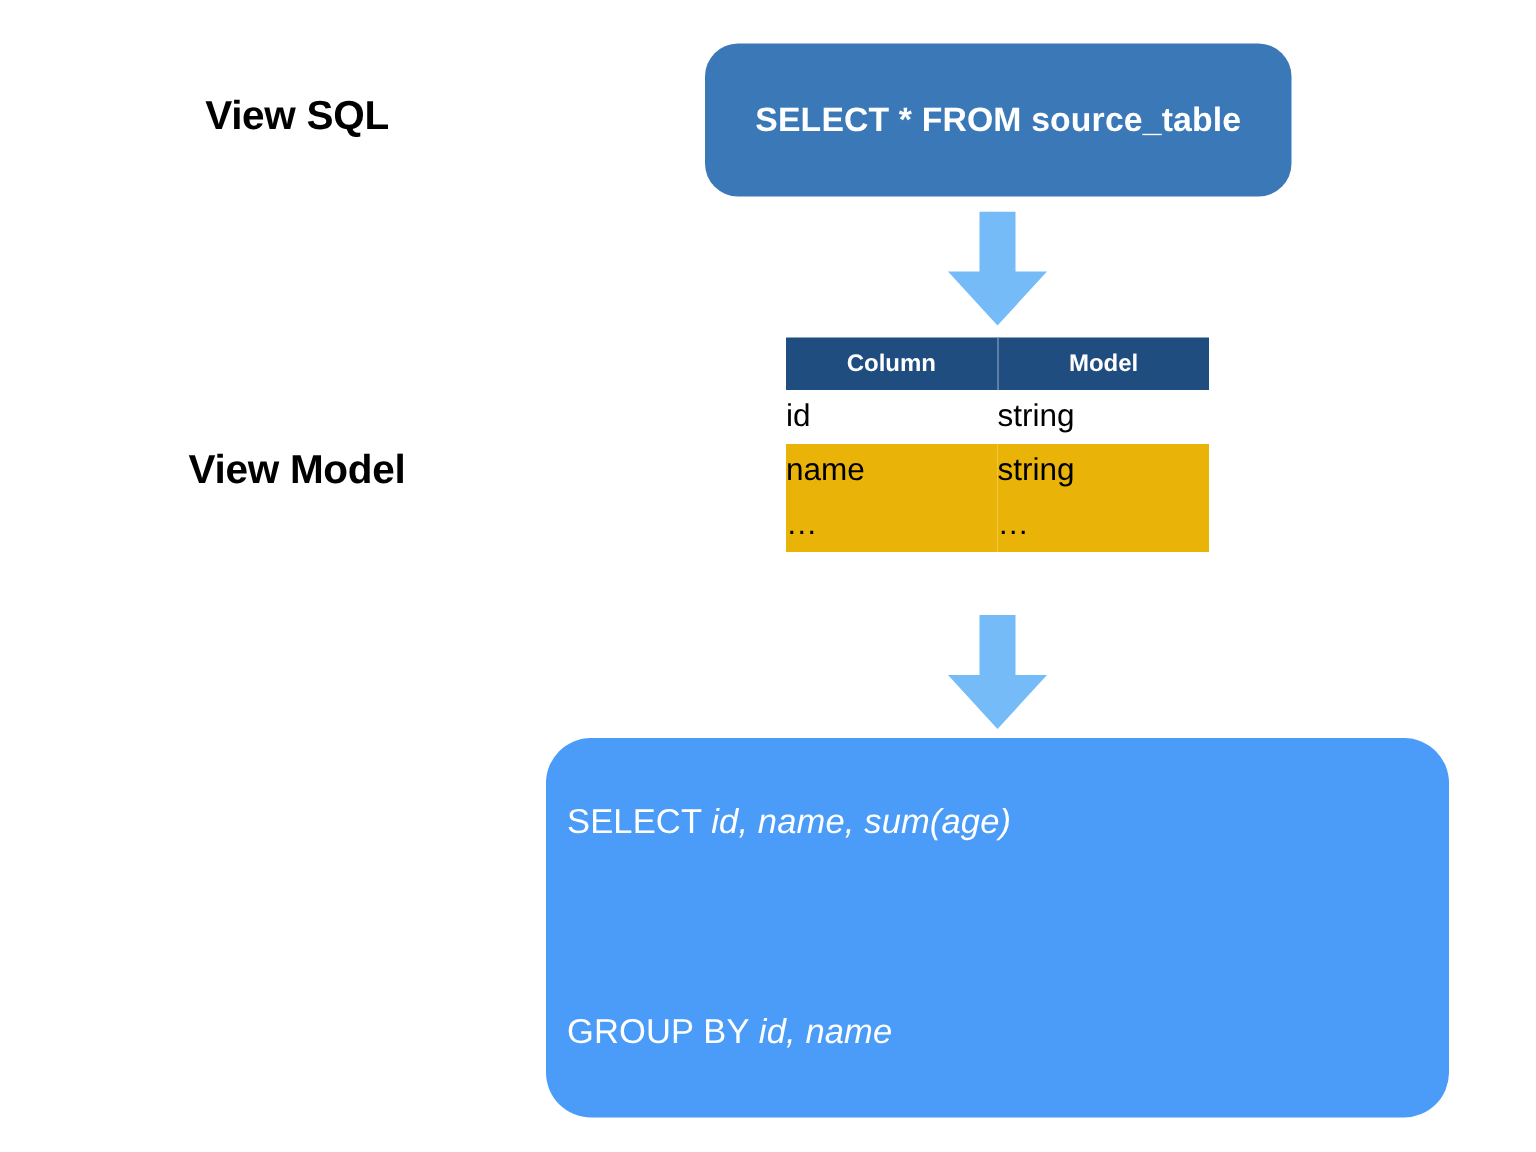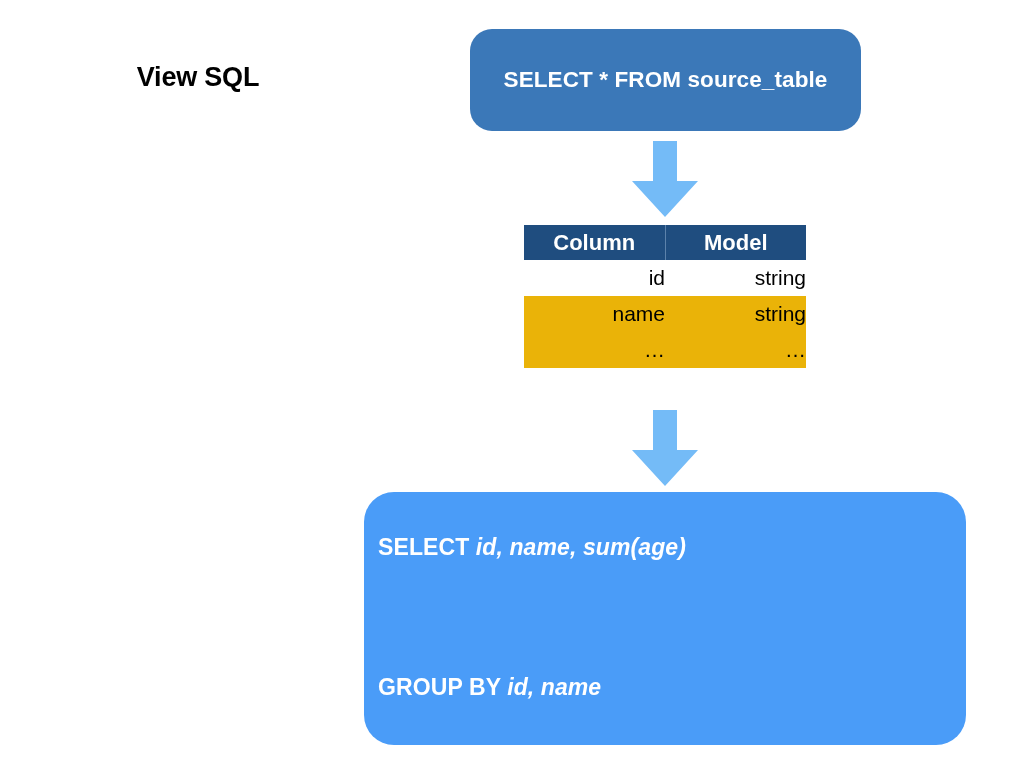--- a/index.html
+++ b/index.html
@@ -69,35 +69,35 @@
     position: absolute;
     left: 524px;
     top: 225px;
     width: 282px;
     border-collapse: collapse;
     table-layout: fixed;
   }
   #view-model-table th {
     background: #1f4d7f;
     color: #ffffff;
-    font-size: 22px;
+    font-size: 16px;
     font-weight: bold;
     height: 35px;
     text-align: center;
     padding: 0;
   }
   #view-model-table th.col-head-column {
     border-right: 1px solid #5c82ab;
   }
   #view-model-table td {
     font-size: 21px;
     font-weight: normal;
     color: #000000;
     height: 36px;
-    text-align: right;
+    text-align: left;
     padding: 0;
     background: #ffffff;
   }
   #view-model-table tr.striped td {
     background: #eab308;
   }
 
   
   #widget-sql-box {
     position: absolute;
@@ -113,31 +113,32 @@
     left: 14px;
     font-size: 23px;
     color: #ffffff;
     white-space: nowrap;
     letter-spacing: 0.1px;
   }
   #widget-line-1 { top: 42px; }
   #widget-line-2 { top: 114px; }
   #widget-line-3 { top: 182px; }
 
-  .sql-kw      { font-style: normal; font-weight: bold; }
-  .sql-ital    { font-style: italic;  font-weight: bold; margin-top: 44px; }
+  .sql-kw      { font-style: normal; font-weight: normal; }
+  .sql-ital    { font-style: italic;  font-weight: normal; margin-top: 44px; }
   .sql-strong  { font-style: normal; font-weight: bold; }
 </style>
 </head>
 <body>
 
 <div id="canvas">
 
   <div class="row-label" id="label-view-sql">View SQL</div>
 
+  <div class="row-label" id="label-view-model">View Model</div>
 
 
   <div id="view-sql-box">
     <span id="view-sql-text">SELECT * FROM source_table</span>
   </div>
 
   <div class="arrow-down" id="arrow-1">
     <svg width="66" height="76" viewBox="0 0 66 76" xmlns="http://www.w3.org/2000/svg">
       <polygon points="21,0 45,0 45,40 66,40 33,76 0,40 21,40" fill="#74bbf7"></polygon>
     </svg>

